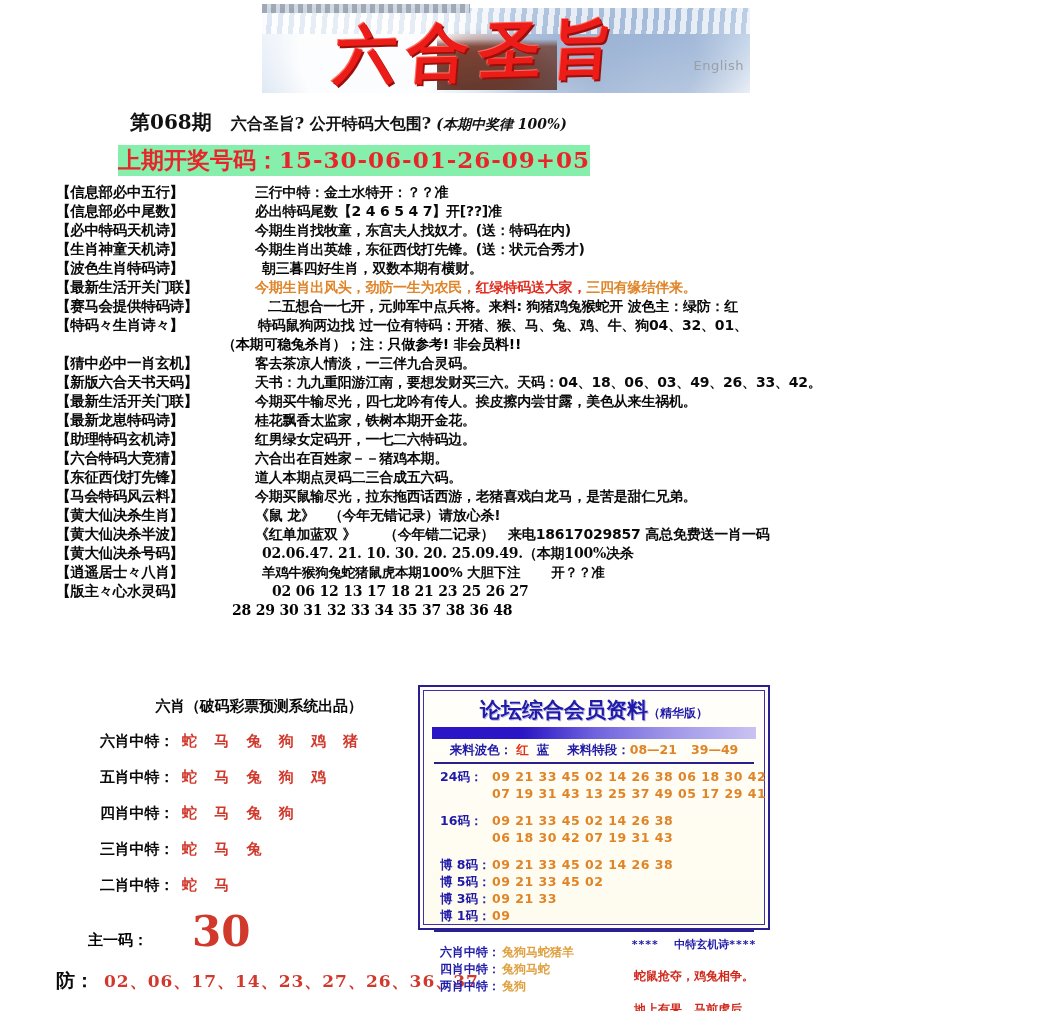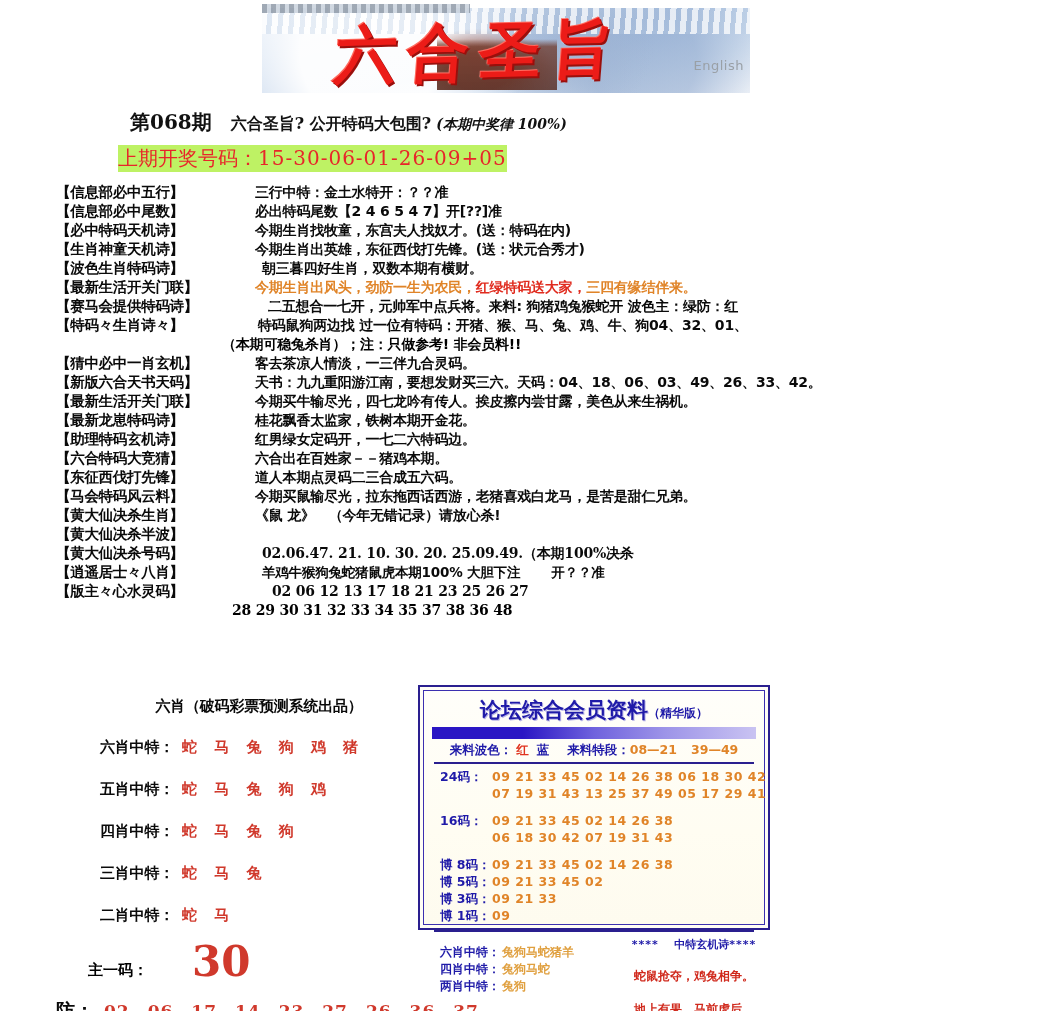--- a/index.html
+++ b/index.html
@@ -114,26 +114,26 @@
     font-size: 14px;
     font-weight: bold;
     font-style: italic;
     color: #111;
   }
   .lastdraw {
     position: absolute;
     left: 118px;
     top: 145px;
     font-family: "DejaVu Serif", "Liberation Serif", serif;
-    font-size: 20px;
-    font-weight: normal;
+    font-size: 23px;
+    font-weight: bold;
     color: #e8252a;
     letter-spacing: 0px;
     white-space: nowrap;
-    background: #bef264;
+    background: #86efac;
   }
   .lastdraw .nums { letter-spacing: 1px; }
 
   
   .rows {
     position: absolute;
     left: 0;
     top: 183px;
     width: 1062px;
   }
@@ -189,21 +189,21 @@
   .six-title {
     font-family: "DejaVu Sans", "Liberation Sans", sans-serif;
     font-size: 15px;
     font-weight: bold;
     color: #0a0a0a;
     text-align: center;
     padding-left: 46px;
     letter-spacing: -0.2px;
   }
   .six-line {
-    margin-top: 20px;
+    margin-top: 14px;
     height: 22px;
     line-height: 22px;
     white-space: nowrap;
     padding-left: 10px;
   }
   .six-line .k {
     display: inline-block;
     width: 112px;
     text-align: right;
     font-family: "DejaVu Sans", "Liberation Sans", sans-serif;
@@ -507,20 +507,21 @@
     <span class="rbody indent">今期买鼠输尽光，拉东拖西话西游，老猪喜戏白龙马，是苦是甜仁兄弟。</span>
   </div>
 
   <div class="row">
     <span class="rlabel">【黄大仙决杀生肖】</span>
     <span class="rbody indent">《鼠 龙》　（今年无错记录）请放心杀!</span>
   </div>
 
   <div class="row">
     <span class="rlabel">【黄大仙决杀半波】</span>
+    <span class="rbody indent">《红单加蓝双 》　　（今年错二记录）　来电18617029857 高总免费送一肖一码</span>
   </div>
 
   <div class="row">
     <span class="rlabel">【黄大仙决杀号码】</span>
     <span class="rbody serif-num indent2">02.06.47. 21. 10. 30. 20.  25.09.49.（本期100%决杀</span>
   </div>
 
   <div class="row">
     <span class="rlabel">【逍遥居士々八肖】</span>
     <span class="rbody indent2 small">羊鸡牛猴狗兔蛇猪鼠虎本期100% 大胆下注　　 开？？准</span>

